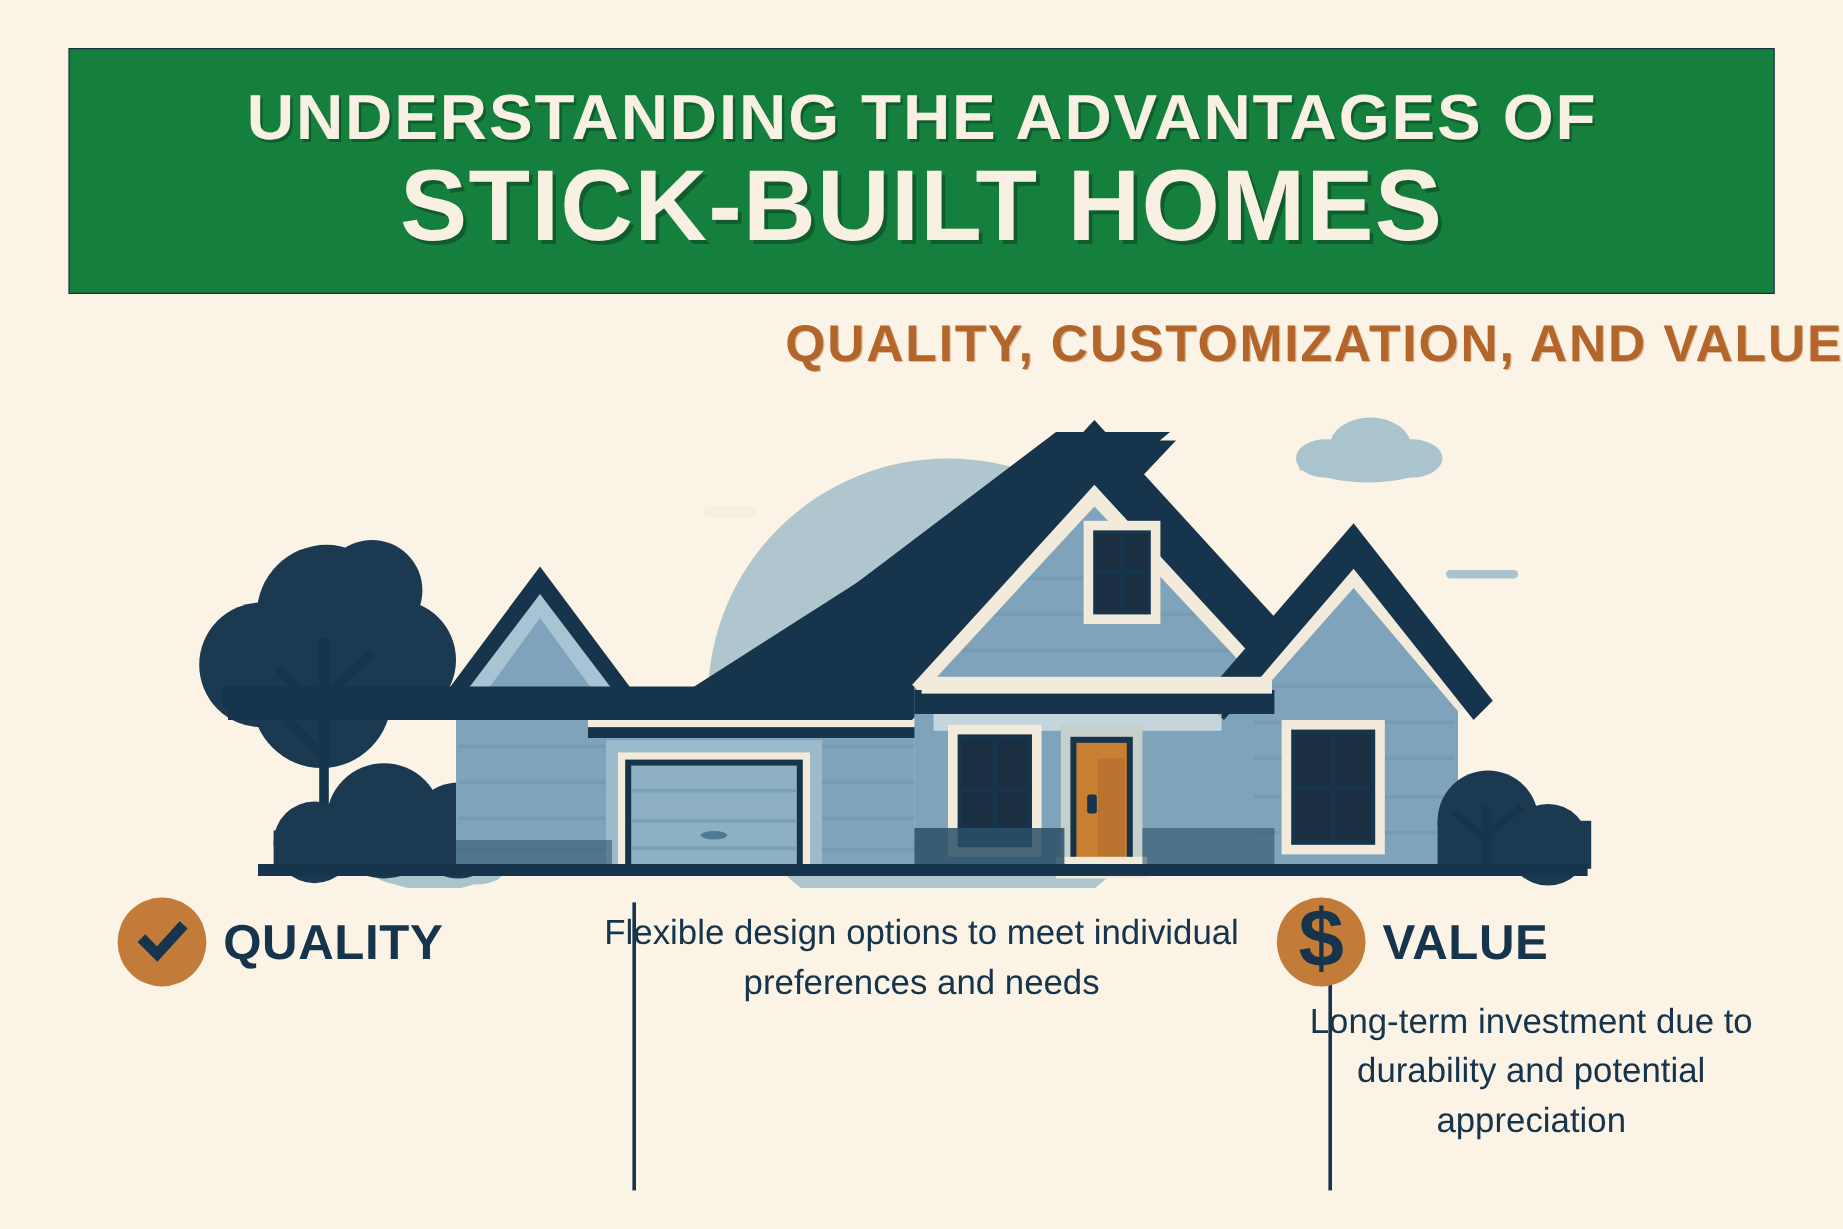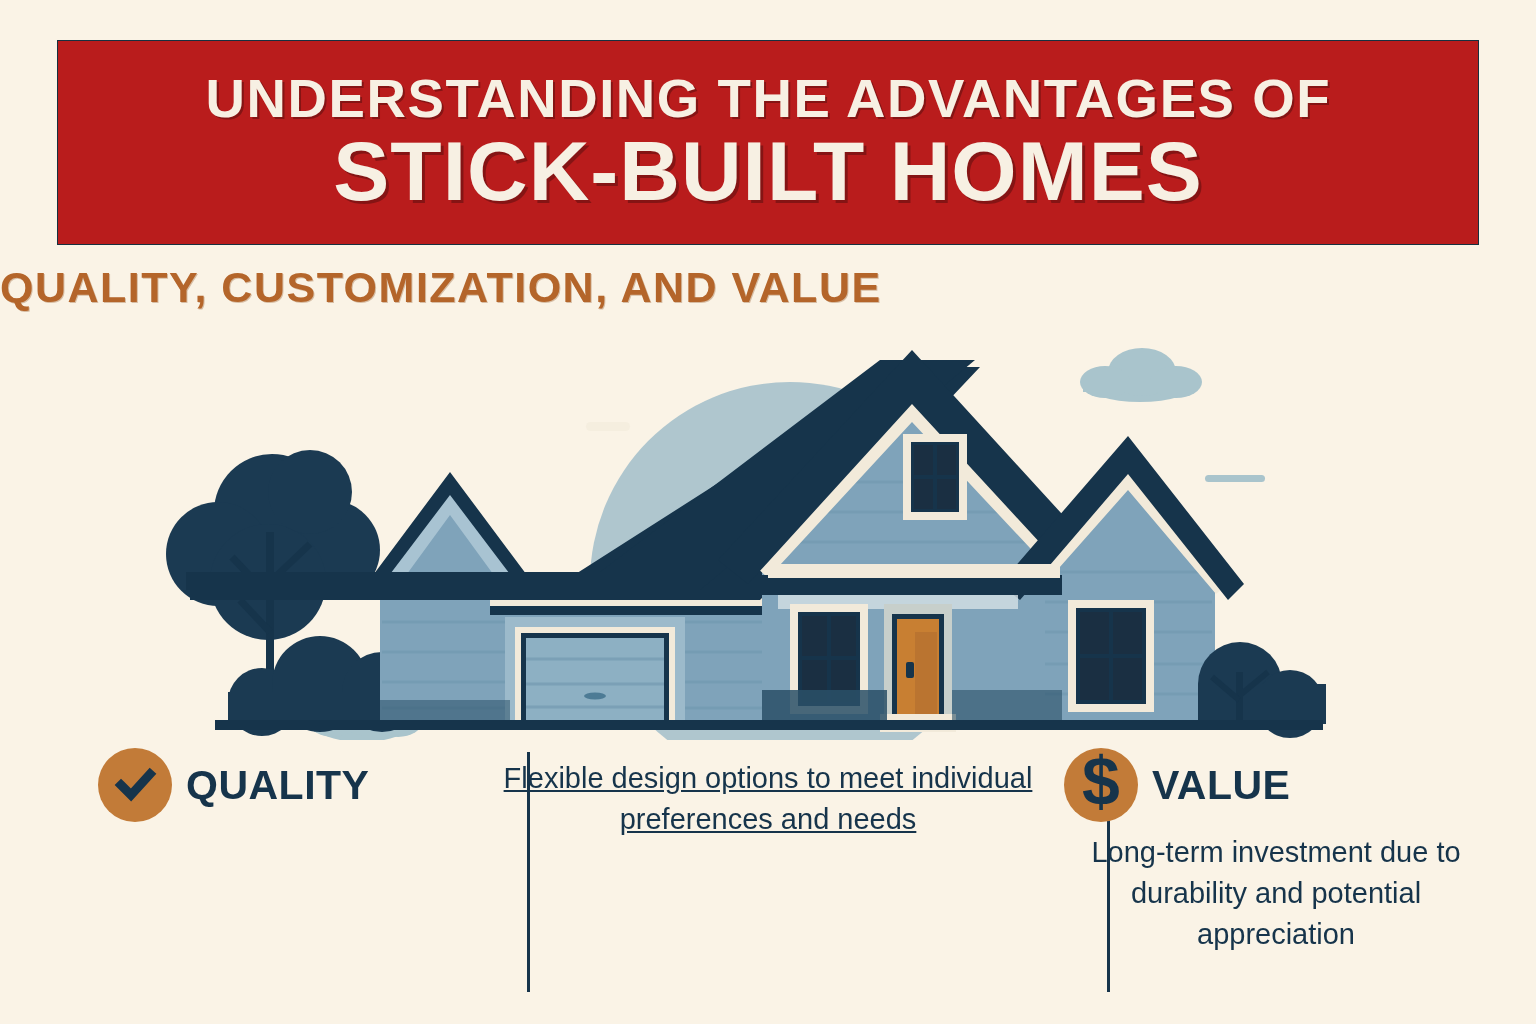--- a/index.html
+++ b/index.html
@@ -9,21 +9,21 @@
     font-family:"Liberation Sans", sans-serif;
     position:relative;
     overflow:hidden;
   }
 
   
   #title-banner{
     position:absolute;
     left:58px; top:41px;
     width:1420px; height:203px;
-    background:#b91c1c;
+    background:#15803d;
     display:flex;
     flex-direction:column;
     align-items:center;
     justify-content:center;
     box-shadow:0 0 0 1px #16303f;
   }
   #title-line1{
     color:#F7F0E3;
     font-size:53px;
     font-weight:bold;
@@ -40,21 +40,21 @@
     letter-spacing:1px;
     line-height:1;
     text-shadow:3px 3px 0 rgba(0,0,0,.28);
   }
 
   
   #subtitle{
     position:absolute;
     left:0; top:263px;
     width:1536px;
-    text-align:left;
+    text-align:right;
     color:#B4652A;
     font-size:43px;
     font-weight:bold;
     letter-spacing:1.5px;
     text-shadow:1px 1px 0 rgba(150,90,40,.35);
   }
 
   
   #illustration{
     position:absolute;
@@ -107,21 +107,21 @@
     position:absolute;
     top:4px;
     width:3px;
     height:240px;
     background:#16344B;
   }
 
   #feature-0{ width:430px; margin-left:98px; }
   #feature-0 .feature-desc{ width:392px; margin-left:24px; }
   #feature-1{ width:560px; margin-left:32px; }
-  #feature-1 .feature-desc{ width:540px; margin-left:24px;text-decoration:underline; }
+  #feature-1 .feature-desc{ width:540px; margin-left:24px; }
   #feature-2{ width:400px; margin-left:30px; }
   #feature-2 .feature-desc{ width:380px; margin-left:22px; }
 
   #divider-1{ left:527px; }
   #divider-2{ left:1107px; }
 </style>
 </head>
 <body>
 
 <div id="title-banner">

